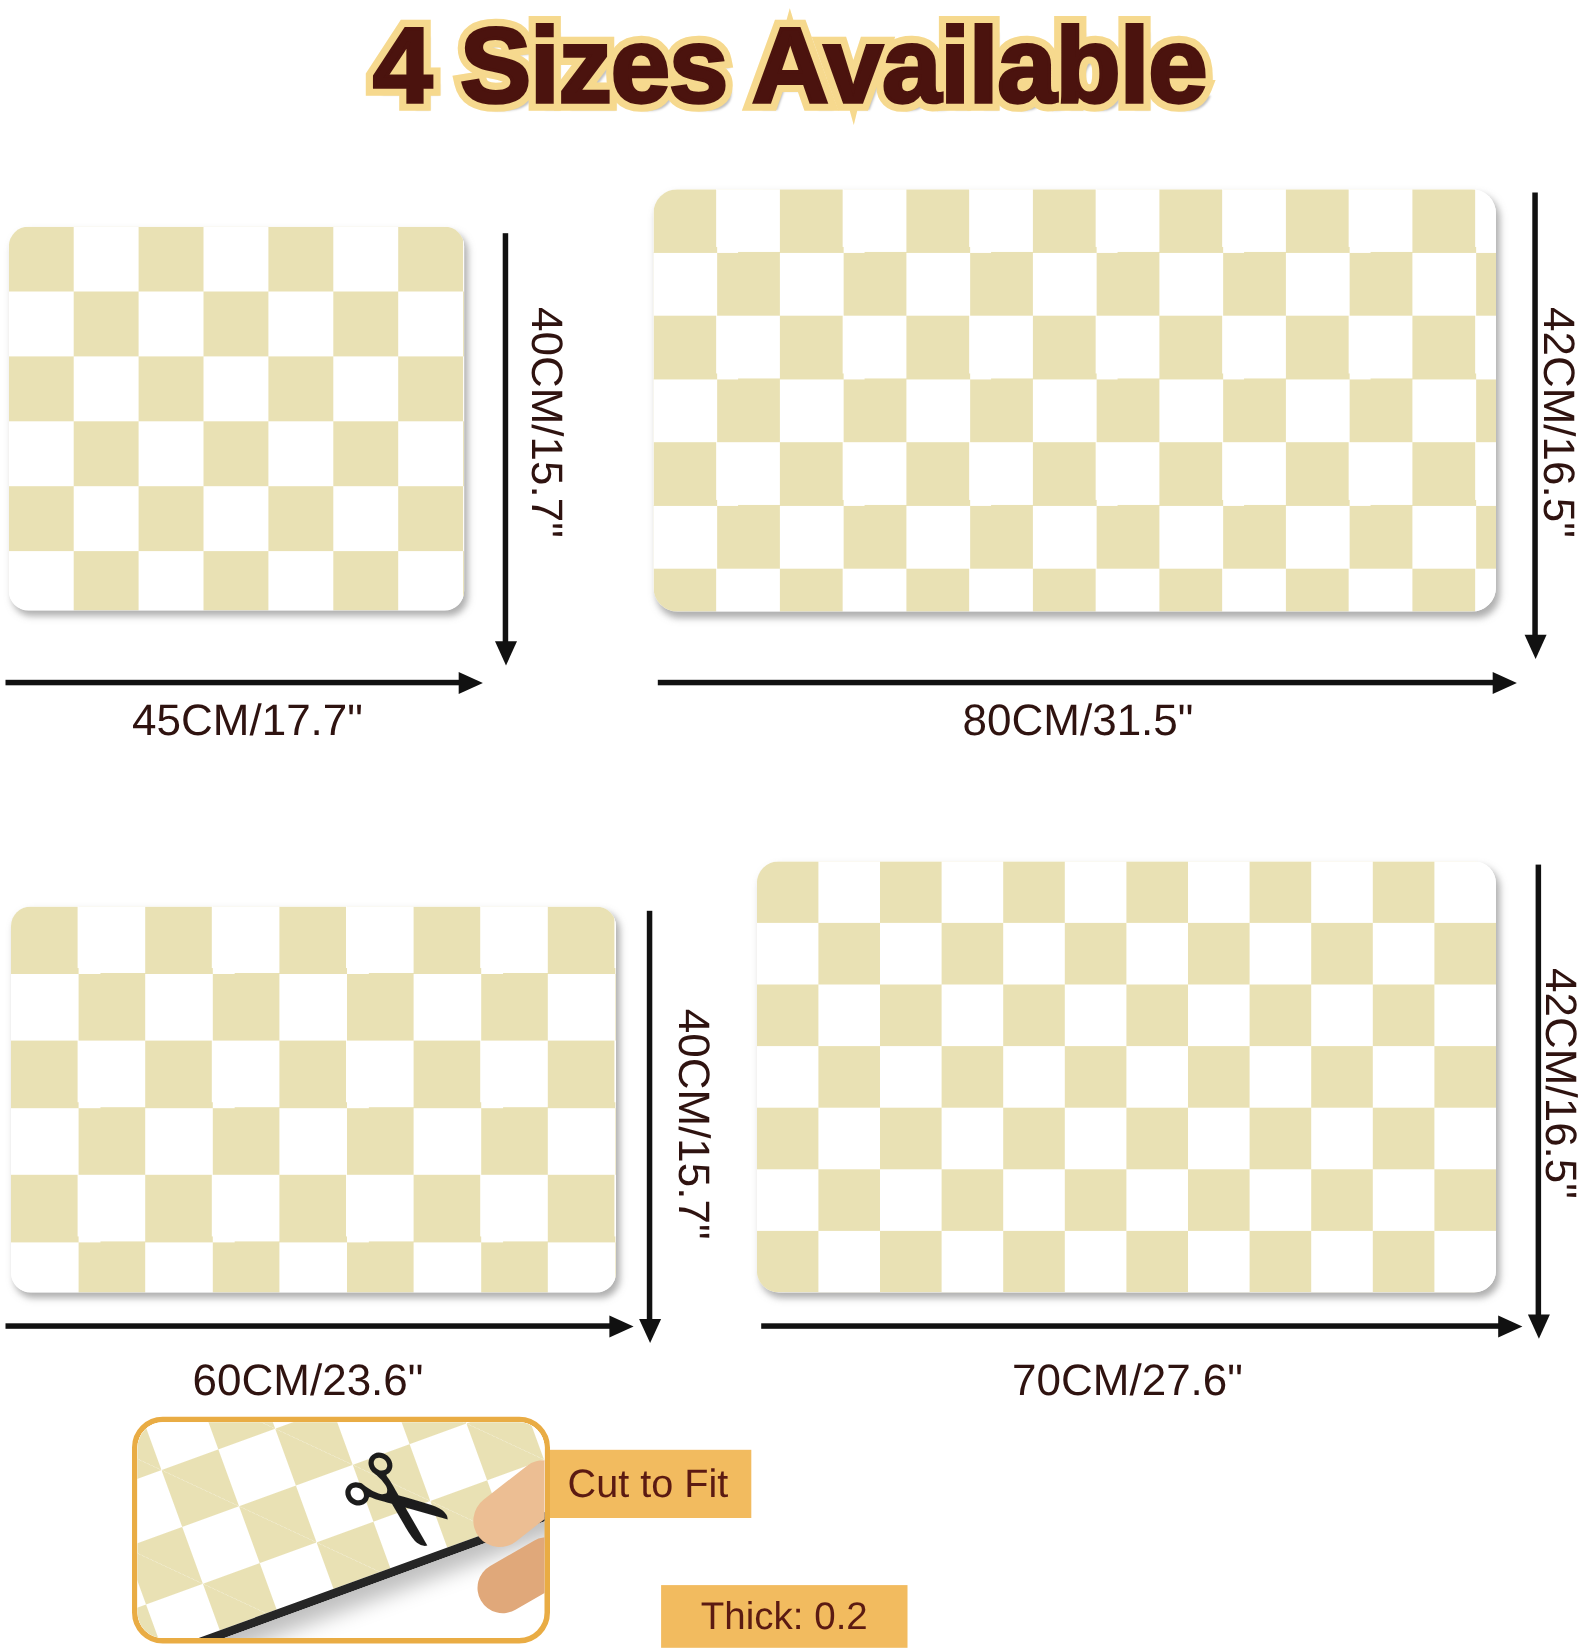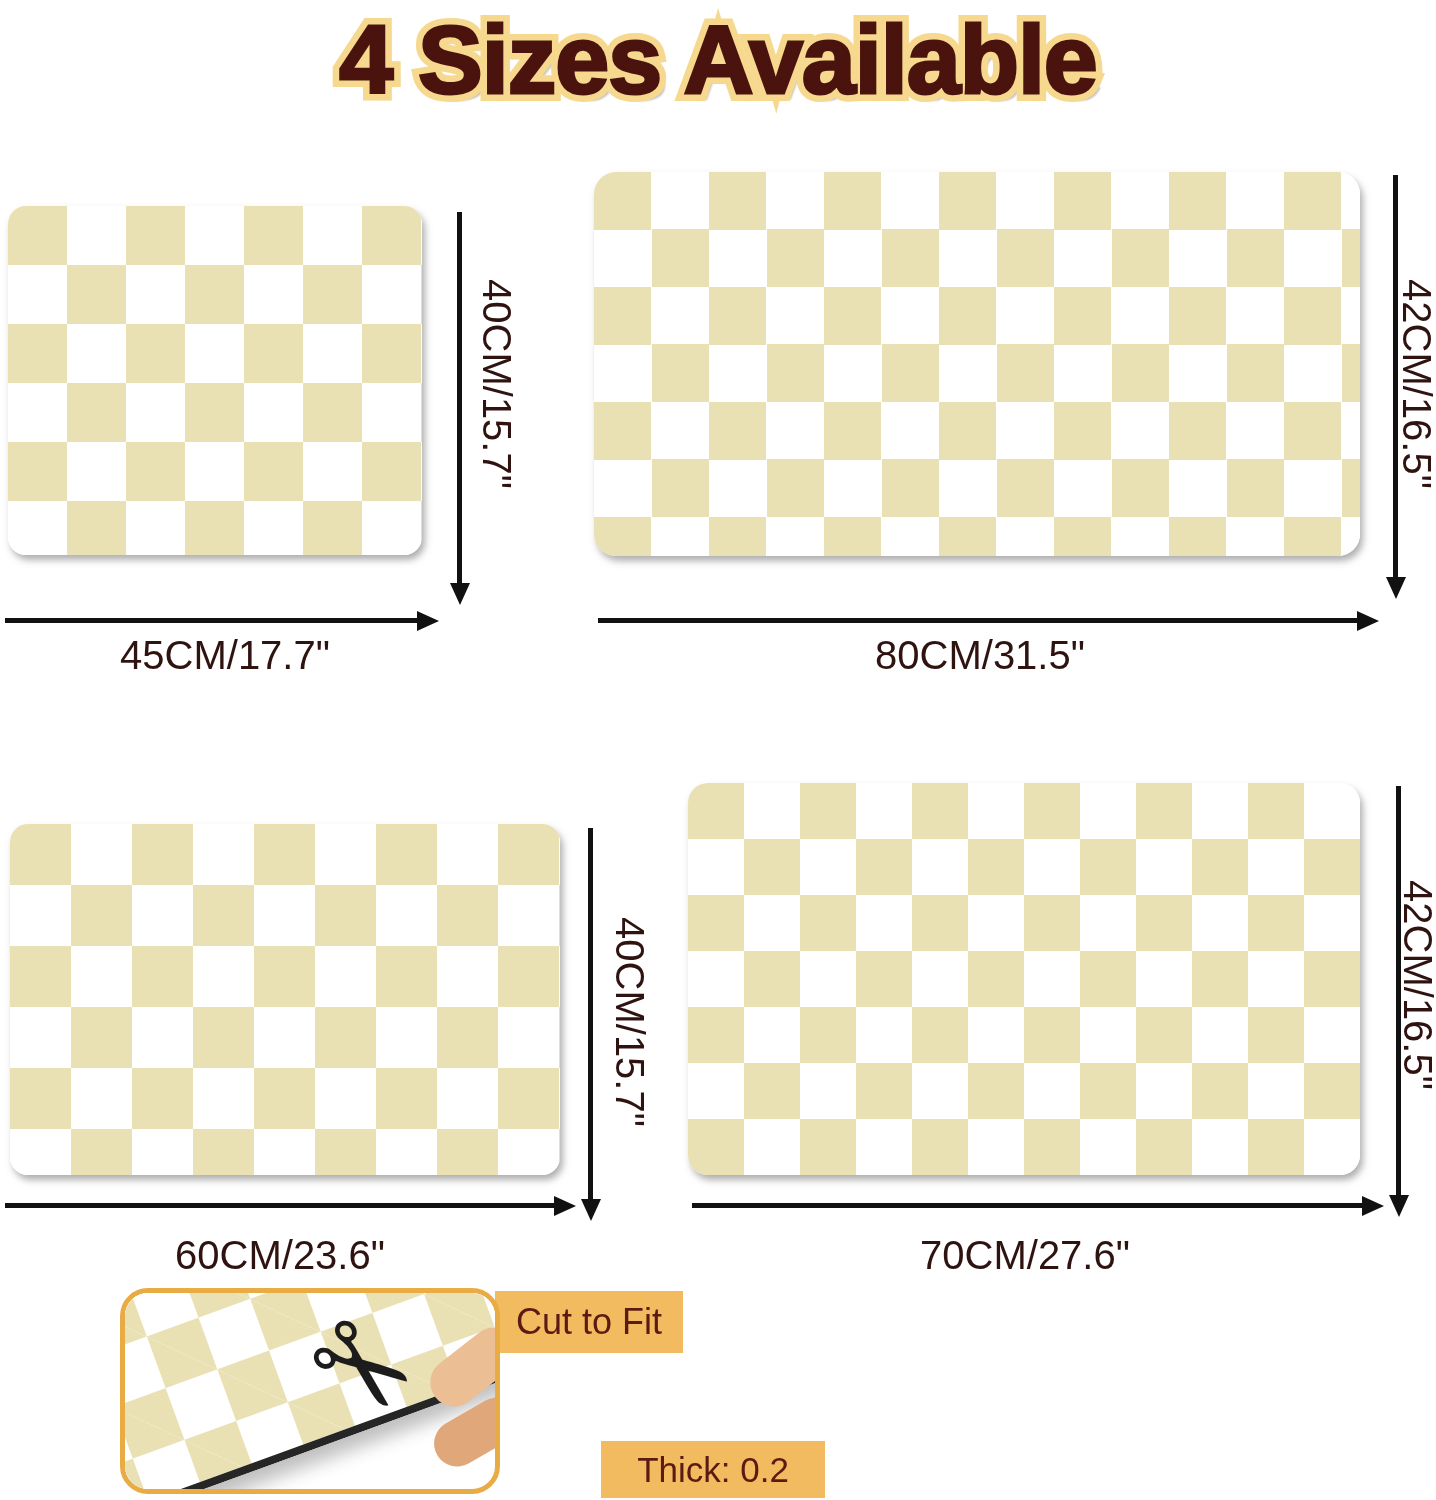--- a/index.html
+++ b/index.html
@@ -59,21 +59,21 @@
   .dh1 { left:25px;  top:633px; }
   .dh2 { left:780px; top:633px; }
   .dh3 { left:80px;  top:1233px; }
   .dh4 { left:825px; top:1233px; }
 
   
   .callout {
     position:absolute; background:#f2bb5f; color:#5b1a12;
     font-size:36px; text-align:center; z-index:1;
   }
-  .co-cut   { left:495px; top:1291px; width:188px; height:62px; line-height:62px; }
+  .co-cut   { left:495px; top:1318px; width:188px; height:62px; line-height:62px; }
   .co-thick { left:601px; top:1441px; width:224px; height:57px; line-height:57px; font-size:35px; }
 
   
   .photo {
     position:absolute; border:5px solid #e9ac44; border-radius:28px;
     background:#fff; overflow:hidden; z-index:2;
   }
   .photo1 { left:120px; top:1288px; width:370px; height:196px; }
   .photo2 { left:826px; top:1296px; width:364px; height:192px; }
 

